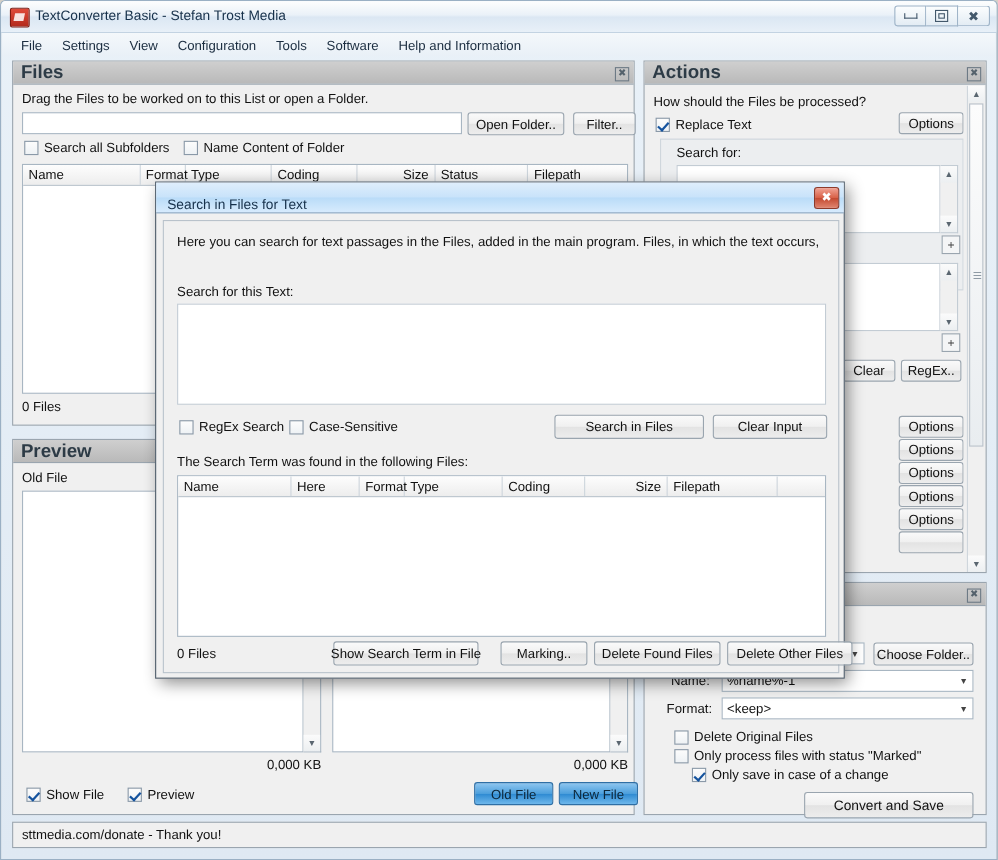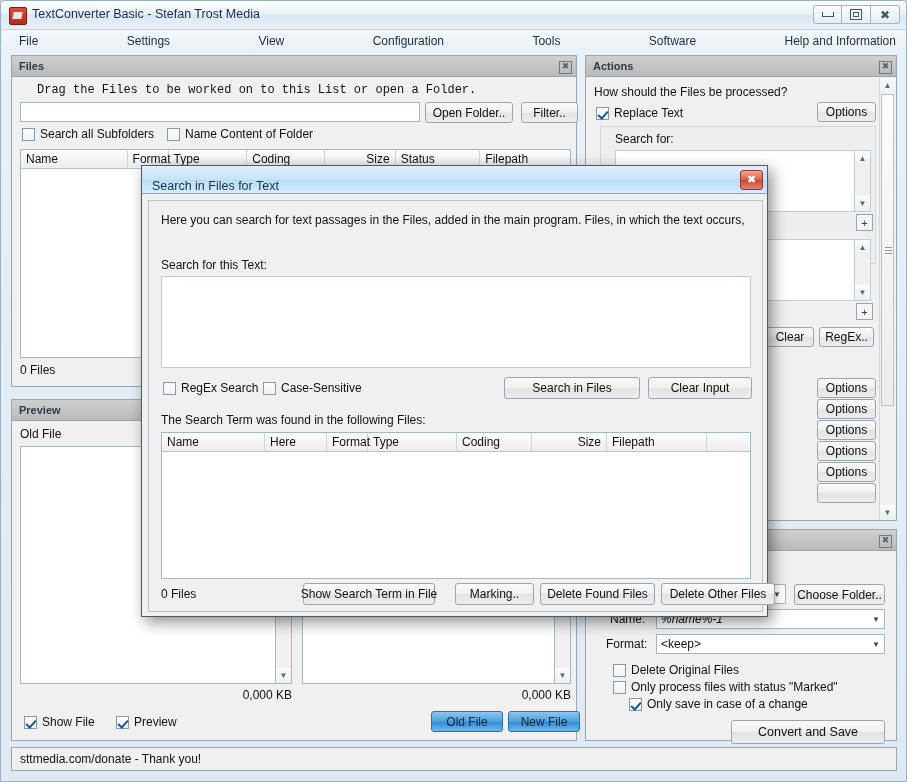--- a/index.html
+++ b/index.html
@@ -49,32 +49,32 @@
   .winbtn:last-child{border-radius:0 3px 3px 0;}
   .glyph-min{width:10px;height:4px;border:1px solid #43586b;border-top:none;}
   .glyph-max{width:10px;height:9px;border:1px solid #43586b;position:relative;}
   .glyph-max::after{content:"";position:absolute;left:2px;top:2px;width:4px;height:3px;border:1px solid #43586b;}
   .glyph-close{font-size:12px;line-height:1;font-weight:bold;color:#43586b;}
 
   
   .menubar{
     position:absolute;left:1px;top:29px;width:903px;height:21px;
     background:linear-gradient(180deg,#f4f8fb,#e9f0f7);
-    display:flex;align-items:center;padding-left:8px;box-sizing:border-box;justify-content:space-between;
+    display:flex;align-items:center;padding-left:8px;box-sizing:border-box;
   }
   .menu-item{padding:3px 9px;font-size:12px;color:#1b2d40;cursor:default;white-space:nowrap;}
 
   
   .panel{position:absolute;background:#f0f0f0;border:1px solid #9aa5af;box-sizing:border-box;}
   .panel-head{
     height:21px;background:linear-gradient(180deg,#cfcfcf,#b9b9b9);
     border-bottom:1px solid #9aa5af;
     display:flex;align-items:center;padding:0 4px 0 7px;box-sizing:border-box;
   }
-  .panel-title{font-weight:bold;font-size:11px;color:#2d3b46;flex:1;}
+  .panel-title{font-weight:bold;font-size:17px;color:#2d3b46;flex:1;}
   .panel-x{
     width:13px;height:13px;position:relative;color:#55626c;font-size:11px;
     display:flex;align-items:center;justify-content:center;
   }
   .panel-x::before{
     content:"";position:absolute;left:0;top:1px;width:11px;height:11px;border:1px solid #6d7a85;
   }
   .panel-x span{position:relative;z-index:2;font-size:9px;line-height:1;}
 
   
@@ -179,21 +179,21 @@
     <div class="menu-item">Help and Information</div>
   </div>
 
   <div class="panel" style="left:10px;top:54px;width:566px;height:332px;">
     <div class="panel-head">
       <div class="panel-title">Files</div>
       <div class="panel-x">
           <span>✖</span>
         </div>
     </div>
-    <div style="position:absolute;left:25px;top:27px;font-family:Liberation Mono, monospace;" class="lbl">Drag the Files to be worked on to this List or open a Folder.</div>
+    <div style="position:absolute;left:8px;top:27px;" class="lbl">Drag the Files to be worked on to this List or open a Folder.</div>
     <input class="txtin" style="position: absolute; left: 8px; top: 46px; width: 400px; height: 20px;" value="">
     <div class="btn" style="position:absolute;left:413px;top:46px;width:88px;height:21px;text-align:right;">Open Folder..</div>
     <div class="btn" style="position:absolute;left:509px;top:46px;width:57px;height:21px;">Filter..</div>
 
     <div class="cbrow" style="position:absolute;left:10px;top:71px;">
       <div class="cb"></div>
       <span class="lbl">Search all Subfolders</span>
     </div>
     <div class="cbrow" style="position:absolute;left:155px;top:71px;">
       <div class="cb"></div>
@@ -327,21 +327,21 @@
     </div>
 
     <div style="position:absolute;left:20px;top:57px;" class="lbl">Folder:</div>
     <div class="txtin" style="position:absolute;left:70px;top:54px;width:130px;height:20px;display:flex;align-items:center;">
       <span style="flex:1;">&lt;keep&gt;</span>
       <span style="font-size:8px;color:#444;">▼</span>
     </div>
     <div class="btn" style="position:absolute;left:208px;top:54px;width:91px;height:21px;">Choose Folder..</div>
 
     <div style="position:absolute;left:24px;top:82px;" class="lbl">Name:</div>
-    <div class="txtin" style="position:absolute;left:70px;top:79px;width:229px;height:20px;display:flex;align-items:center;font-style:italic;">
+    <div class="txtin" style="position:absolute;left:70px;top:79px;width:229px;height:20px;display:flex;align-items:center;">
       <span style="flex:1;">%name%-1</span>
       <span style="font-size:8px;color:#444;">▼</span>
     </div>
 
     <div style="position:absolute;left:20px;top:107px;" class="lbl">Format:</div>
     <div class="txtin" style="position:absolute;left:70px;top:104px;width:229px;height:20px;display:flex;align-items:center;">
       <span style="flex:1;">&lt;keep&gt;</span>
       <span style="font-size:8px;color:#444;">▼</span>
     </div>
 

